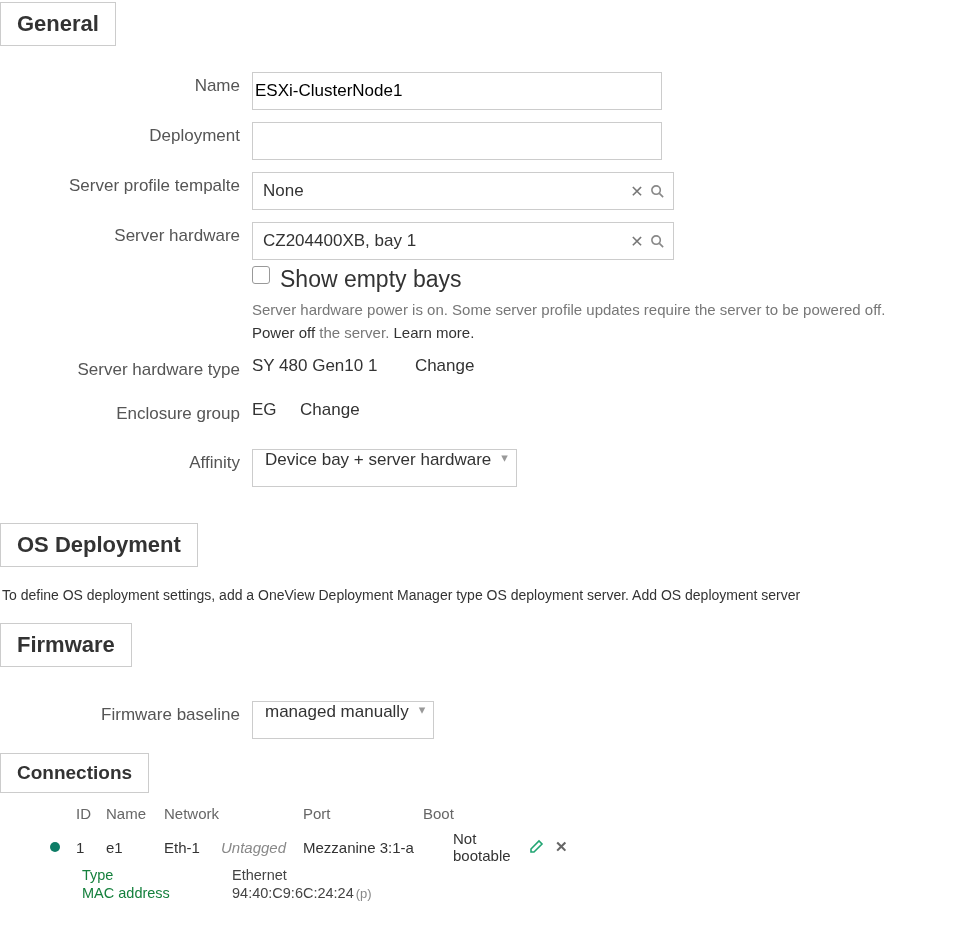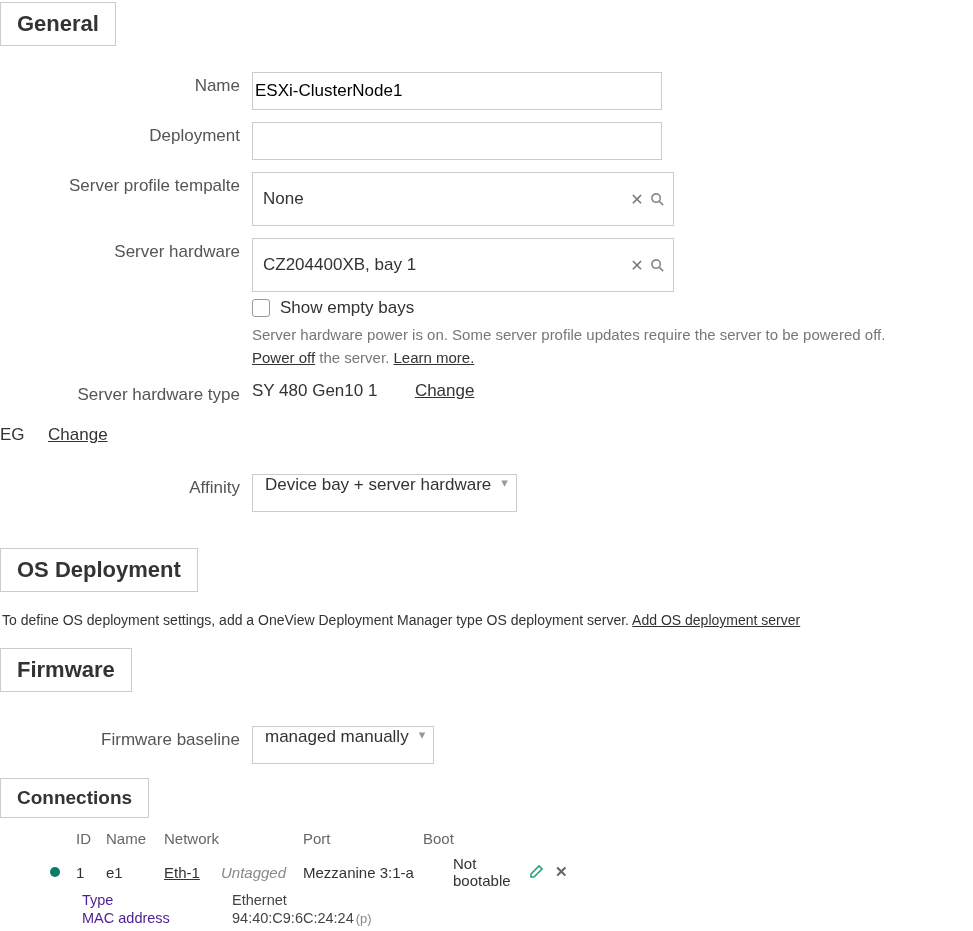--- a/index.html
+++ b/index.html
@@ -2,41 +2,41 @@
 <html><head>
 <meta charset="utf-8">
 <style>
 html,body{margin:0;padding:0;font-family:'Segoe UI',Arial,sans-serif;font-size:16px;color:#333;background:#fff;width:973px}
 .section-header{display:inline-block;border:1px solid #ccc;padding:8px 16px;font-weight:700;font-size:22px;margin:2px 0 10px 0}
 .form-area{padding:4px 0}
 .form-row{display:flex;align-items:flex-start;margin:8px 0;min-height:36px}
 .form-label{width:240px;text-align:right;color:#555;padding-right:12px;padding-top:8px;font-size:17px}
 .form-value{flex:1;padding-top:4px}
 .text-input{width:404px;height:36px;border:1px solid #ccc;padding:0 2px;font-size:17px;font-family:inherit}
-.combo{display:flex;align-items:flex-start;width:404px;height:36px;border:1px solid #ccc;padding:16px 6px 0 10px;font-size:17px;position:relative}
+.combo{display:flex;align-items:center;width:404px;height:36px;border:1px solid #ccc;padding:0 6px 0 10px;font-size:17px;position:relative}
 .combo .combo-text{flex:1}
 .icon-btn{width:20px;height:20px;display:inline-flex;align-items:center;justify-content:center;color:#777;cursor:pointer;font-size:16px}
 .select{display:inline-flex;align-items:flex-start;height:36px;border:1px solid #ccc;padding:0 8px 0 12px;font-size:17px;gap:10px}
 .chev{color:#999;font-size:13px}
-.checkbox-row{display:flex;align-items:center;gap:10px;margin:6px 0;font-size:17px}
+.checkbox-row{display:flex;align-items:flex-start;gap:10px;margin:6px 0;font-size:23px}
 .cb{width:16px;height:16px;border:1px solid #999;border-radius:3px}
 .hint{color:#777;font-size:15px;max-width:670px;line-height:1.5;margin-top:4px}
-.linktxt{text-decoration:underline;cursor:pointer;color:#333}
+.linktxt{cursor:pointer;color:#333}
 .stat{font-size:17px}
 .os-text{font-size:14px;margin:10px 0 18px 2px}
 .conn-head{display:flex;padding:2px 0 6px 76px;font-size:15px;color:#666}
 .ch-id{width:30px}.ch-name{width:58px}.ch-net{width:139px}.ch-port{width:120px}.ch-boot{}
 .conn-row{display:flex;align-items:center;padding:2px 0 2px 50px;font-size:15px}
 .dot{width:10px;height:10px;border-radius:50%;background:#0d7c66;margin-right:16px}
 .cr-id{width:30px}.cr-name{width:58px}.cr-net{width:57px}.cr-tag{width:82px;color:#888;font-style:italic}
 .cr-port{width:150px}.cr-boot{width:70px}
 .edit-icon{color:#22a573;margin-left:6px;cursor:pointer}
 .del-icon{color:#666;margin-left:10px;cursor:pointer;font-weight:700}
 .detail{display:flex;padding:1px 0 1px 82px;font-size:14.5px}
-.dlab{width:150px;color:#4c1d95}.dval{color:#444}
+.dlab{width:150px;color:#15803d}.dval{color:#444}
 .p-suffix{color:#888;font-size:13px;margin-left:2px}
 </style>
 </head>
 <body>
 
 
 
 
 <div class="section-header">General</div>
 <div class="form-area">
@@ -87,20 +87,21 @@
   </div>
   <div class="form-row" style="margin-top:4px">
     <div class="form-label">Server hardware type</div>
     <div class="form-value stat">
       <span>SY 480 Gen10 1</span>
       <span style="display:inline-block;width:28px"></span>
       <span class="linktxt">Change</span>
     </div>
   </div>
   <div class="form-row">
+    <div class="form-label">Enclosure group</div>
     <div class="form-value stat">
       <span>EG</span>
       <span style="display:inline-block;width:14px"></span>
       <span class="linktxt">Change</span>
     </div>
   </div>
   <div class="form-row" style="margin-top:13px">
     <div class="form-label">Affinity</div>
     <div class="form-value">
       <div class="select">

